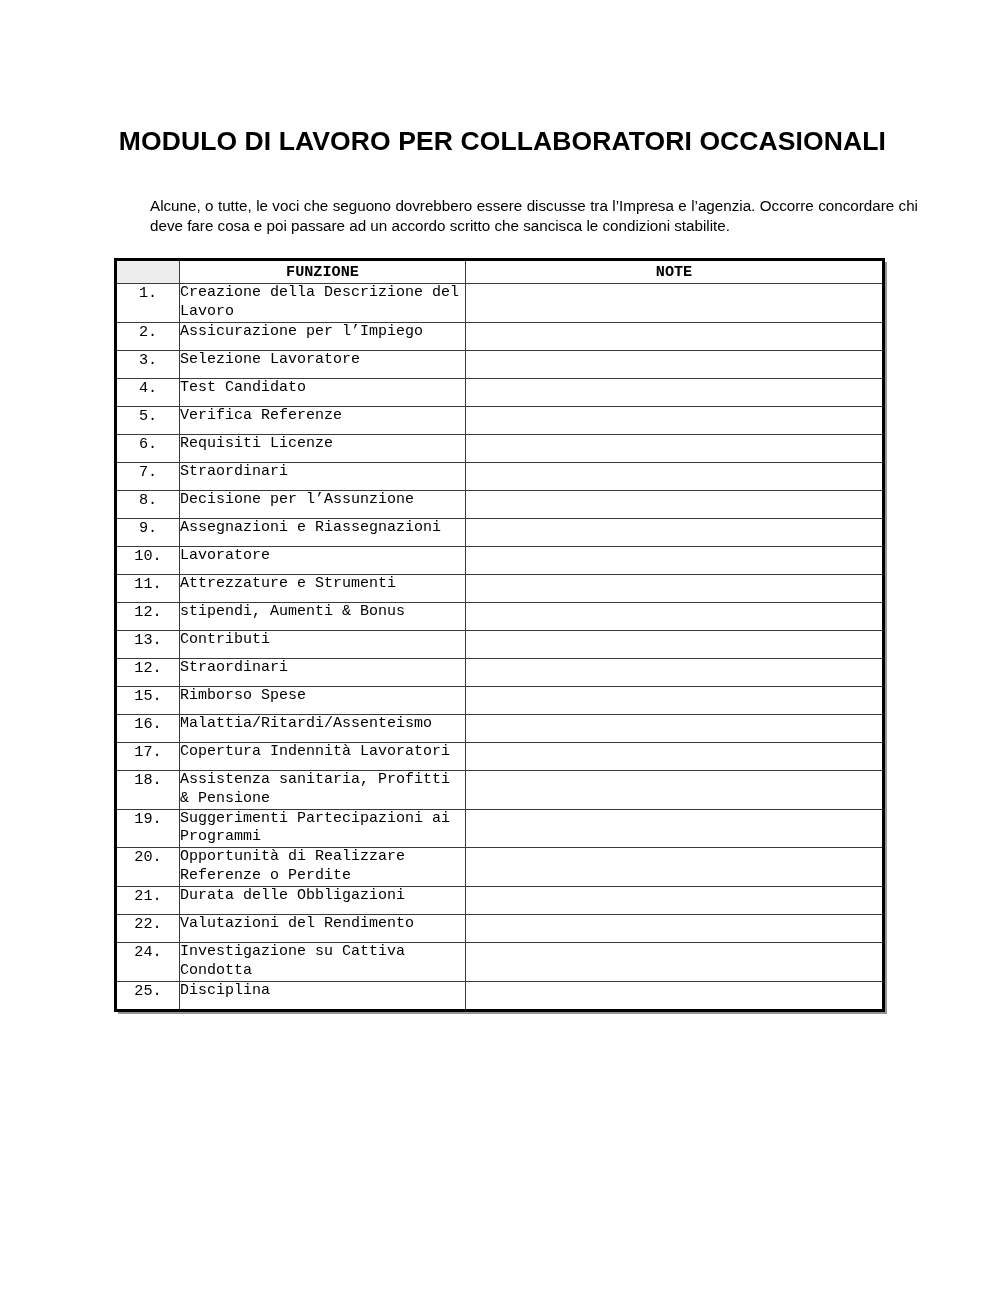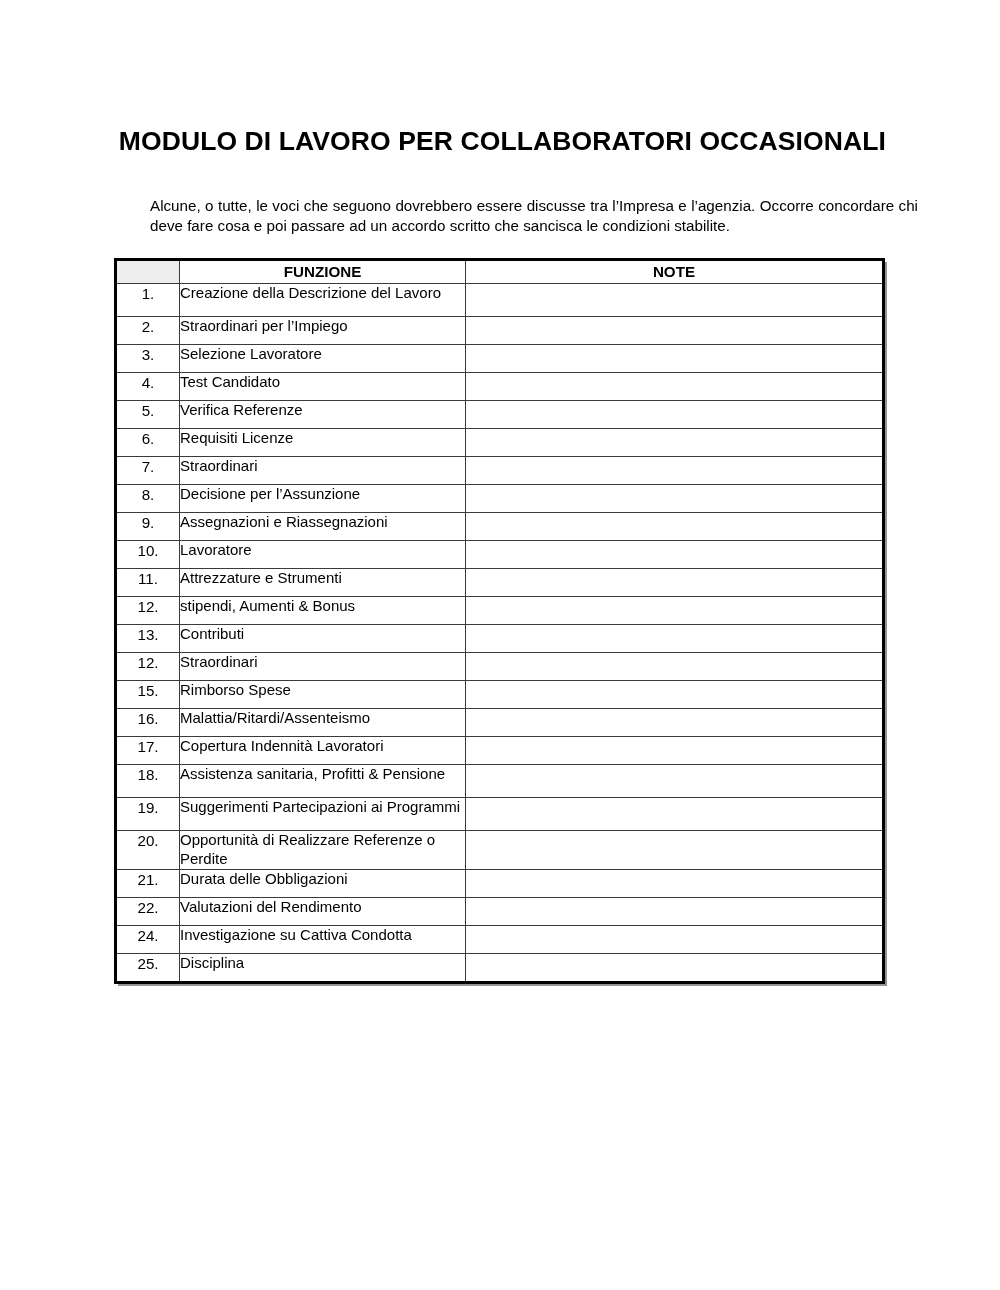--- a/index.html
+++ b/index.html
@@ -49,20 +49,21 @@
     left: 114px;
     top: 258px;
     width: 768px;
   }
   table.form-table {
     border-collapse: collapse;
     width: 768px;
     table-layout: fixed;
     background: #6d28d9;
     box-shadow: 3px 3px 0 -1px rgba(0,0,0,0.42);
+    font-family: Liberation Mono, monospace;
   }
   table.form-table td,
   table.form-table th {
     border: 1px solid #3a3a3a;
     padding: 0;
     vertical-align: top;
     background: #ffffff;
   }
   
   table.form-table {
@@ -125,21 +126,21 @@
         </tr>
       </thead>
       <tbody id="table-body">
           <tr class="r2">
             <td class="num">1.</td>
             <td class="fun">Creazione della Descrizione del Lavoro</td>
             <td class="note"></td>
           </tr>
           <tr class="r1">
             <td class="num">2.</td>
-            <td class="fun">Straordinari per l’Impiego</td>
+            <td class="fun">Assicurazione per l’Impiego</td>
             <td class="note"></td>
           </tr>
           <tr class="r1">
             <td class="num">3.</td>
             <td class="fun">Selezione Lavoratore</td>
             <td class="note"></td>
           </tr>
           <tr class="r1">
             <td class="num">4.</td>
             <td class="fun">Test Candidato</td>

